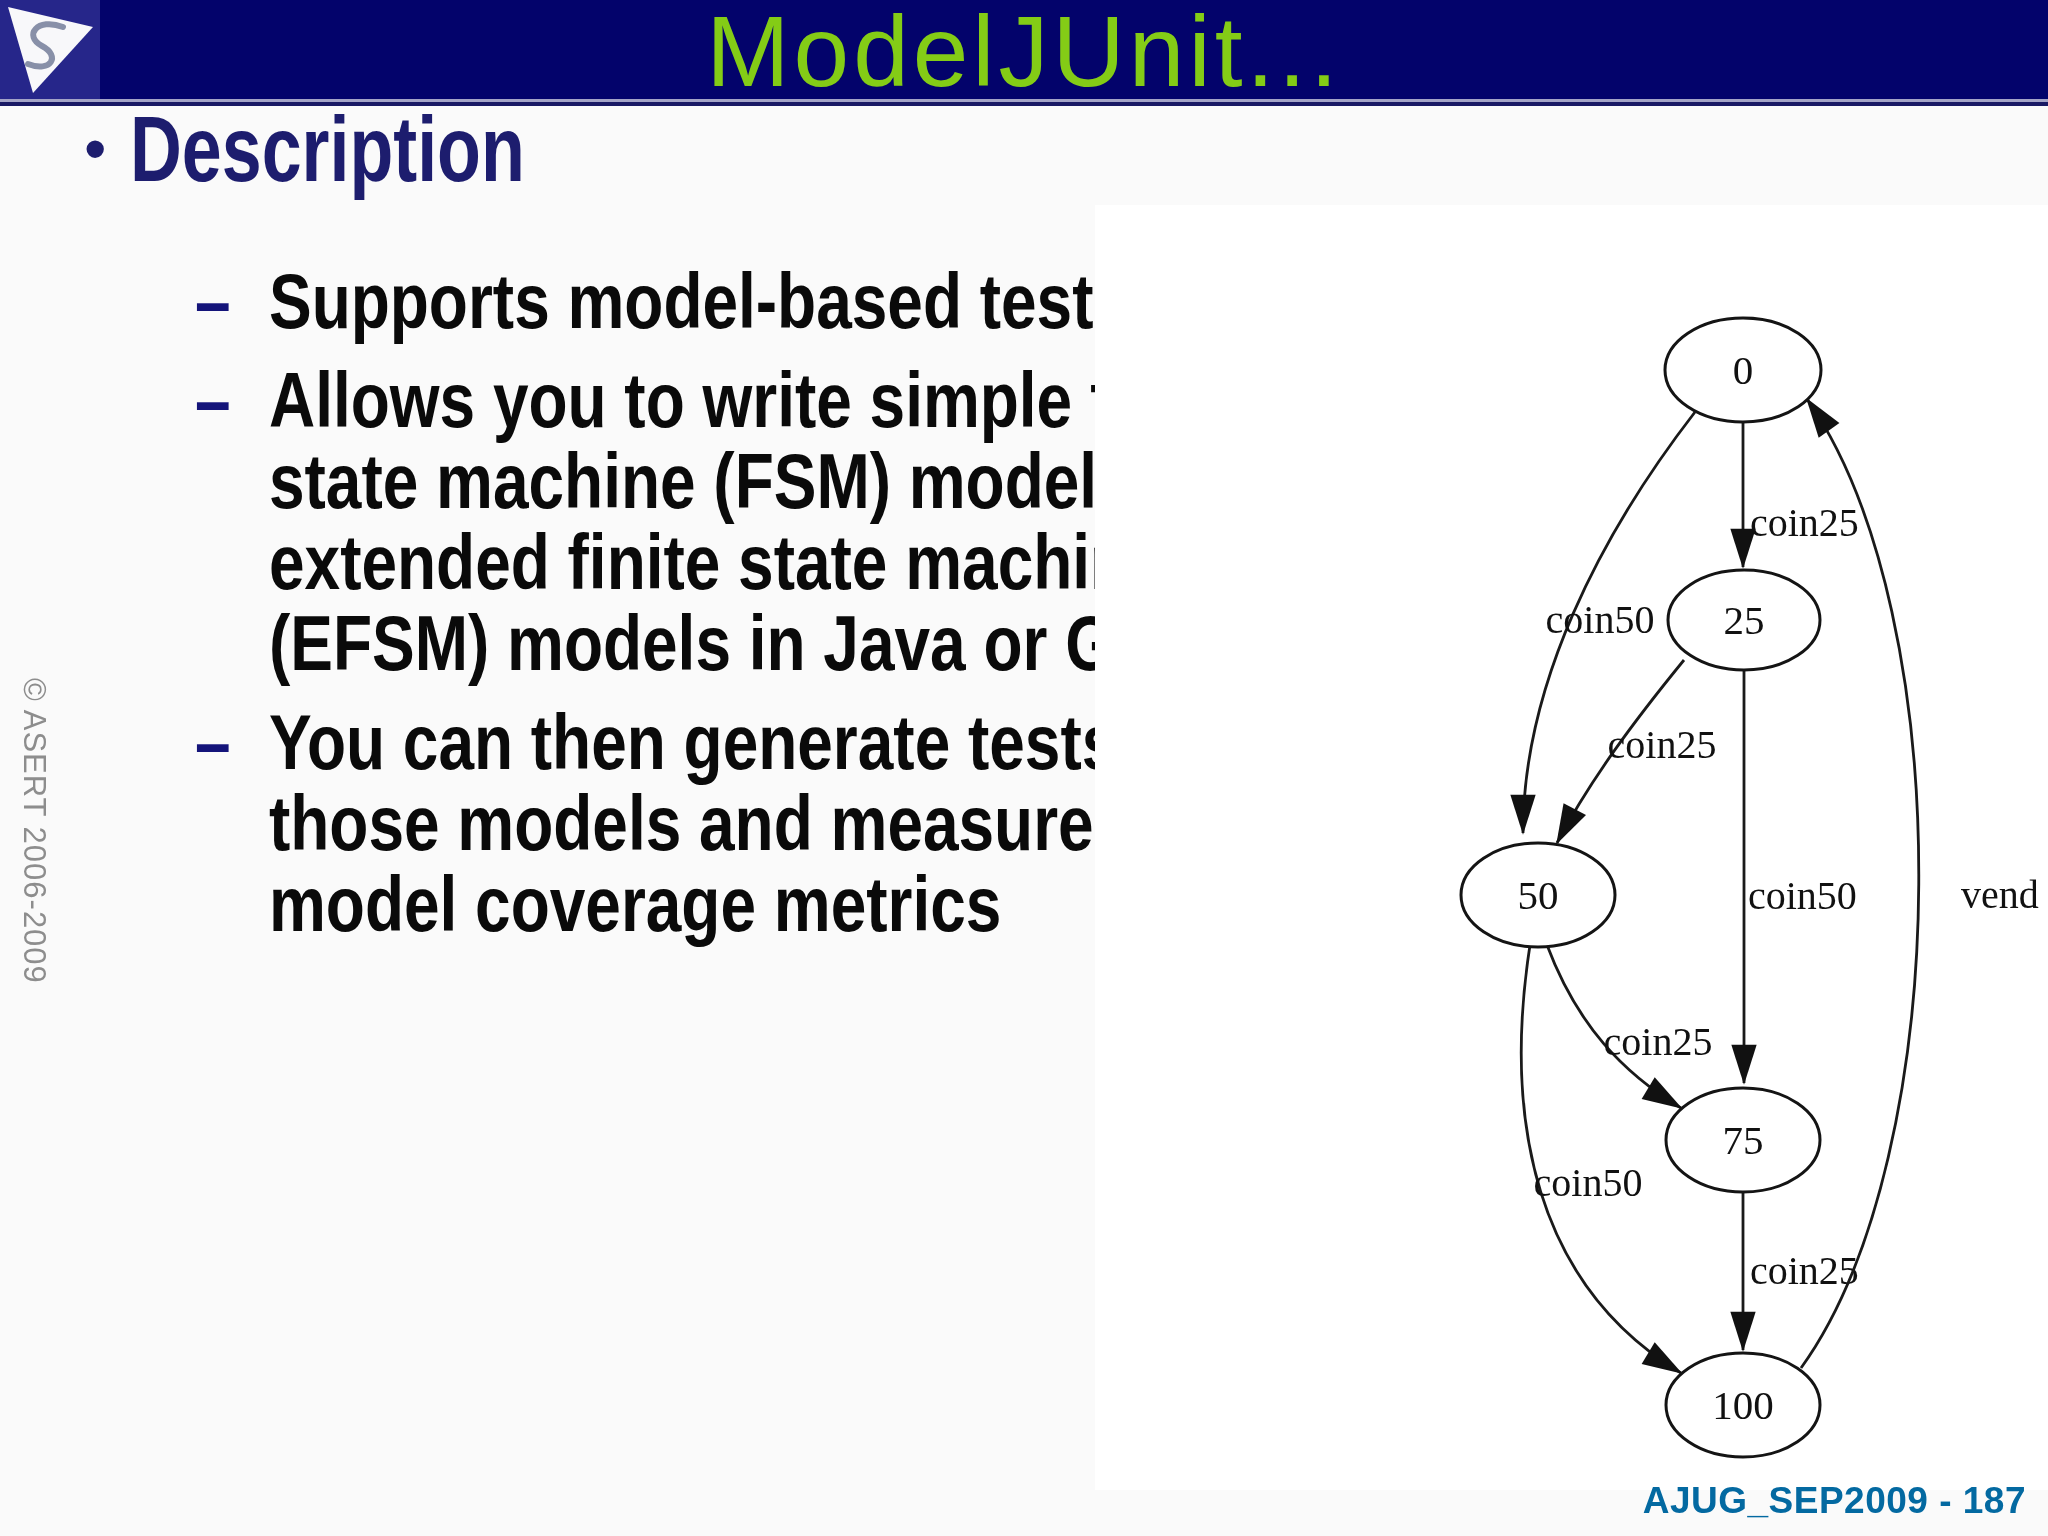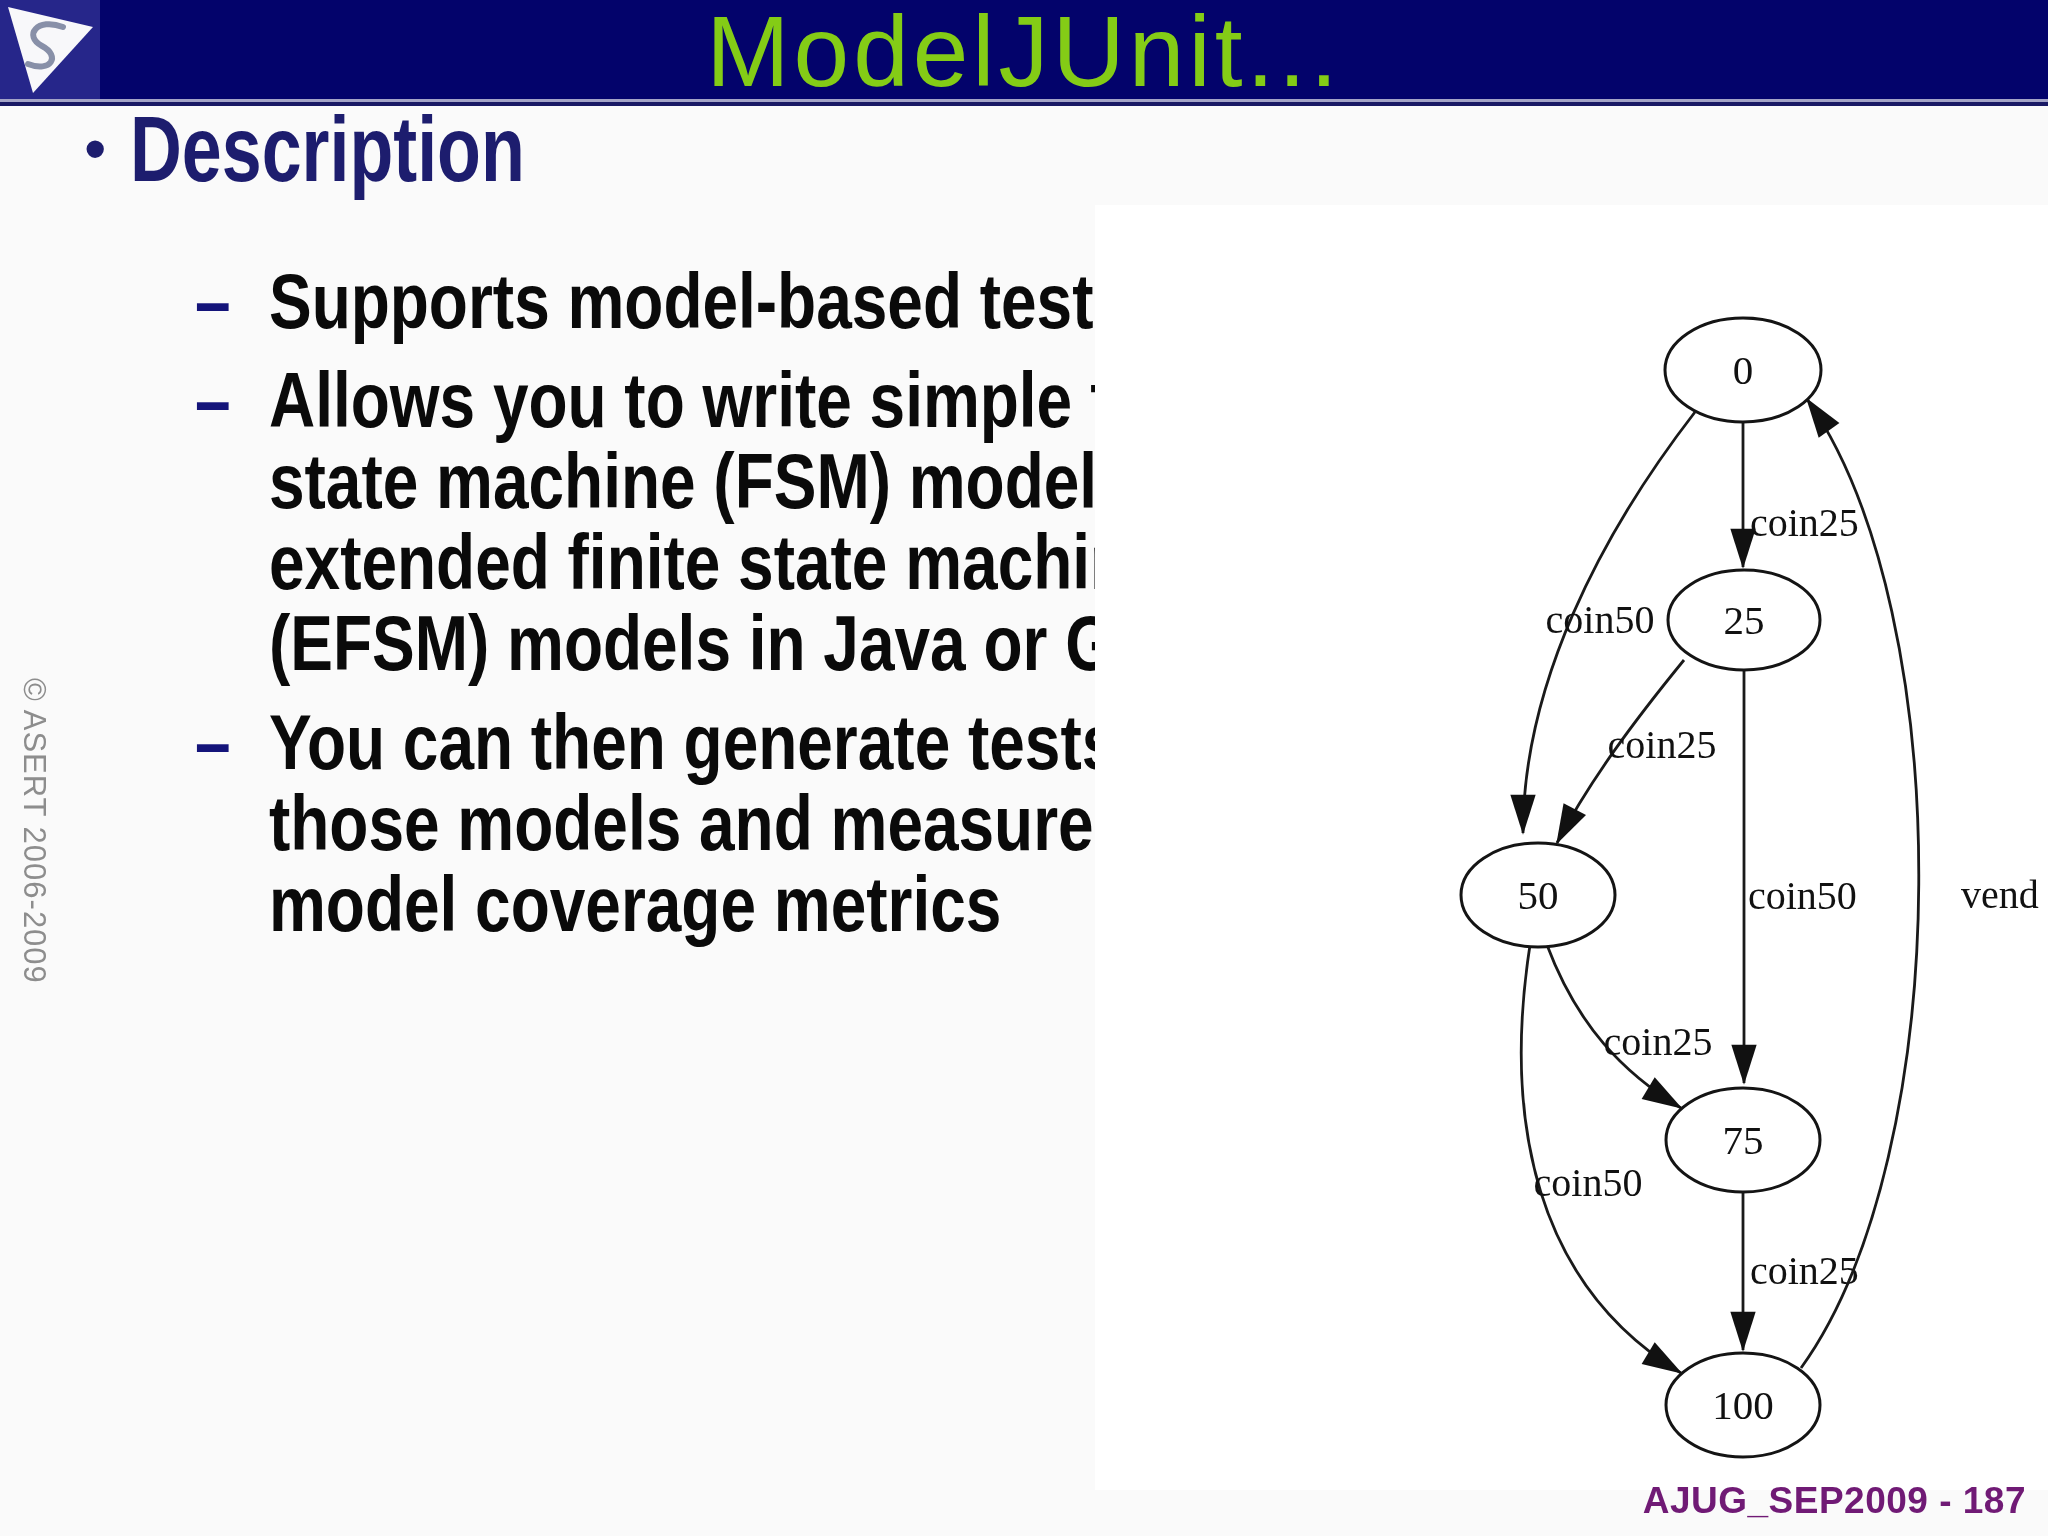--- a/index.html
+++ b/index.html
@@ -44,21 +44,21 @@
   .diagram{position:absolute;left:1095px;top:205px;width:953px;height:1285px;background:#ffffff;}
   .diagram svg{display:block;}
   .edge{fill:none;stroke:#1a1a1a;stroke-width:2.8px;}
   .node{fill:#ffffff;stroke:#141414;stroke-width:3px;}
   .nlabel,.elabel{font-family:"Liberation Serif",serif;fill:#111111;}
   .nlabel{font-size:41px;}
   .elabel{font-size:40px;}
   
   .footer{
     position:absolute;right:22px;bottom:14px;font-size:37px;font-weight:bold;
-    color:#701a75;letter-spacing:.5px;
+    color:#0369a1;letter-spacing:.5px;
   }
 </style>
 </head>
 <body>
 
 <div class="slide">
 
   <div class="titlebar">
     <span class="title">ModelJUnit...</span>
   </div>

